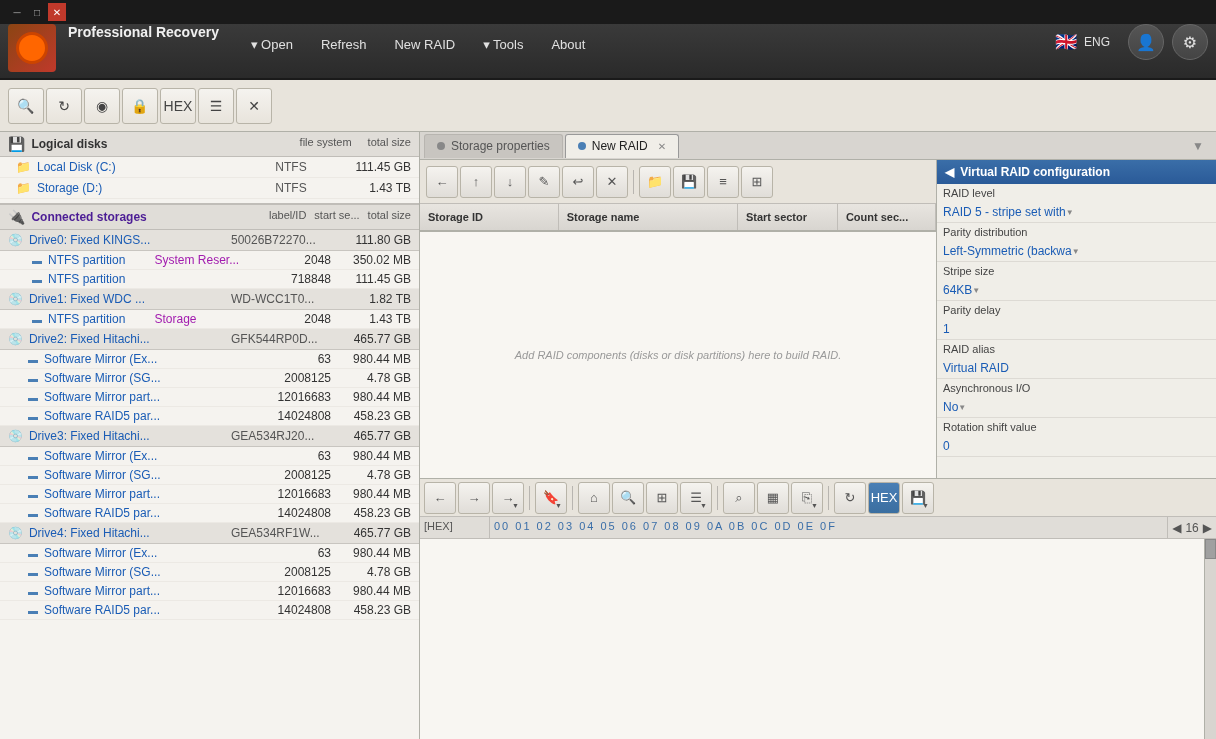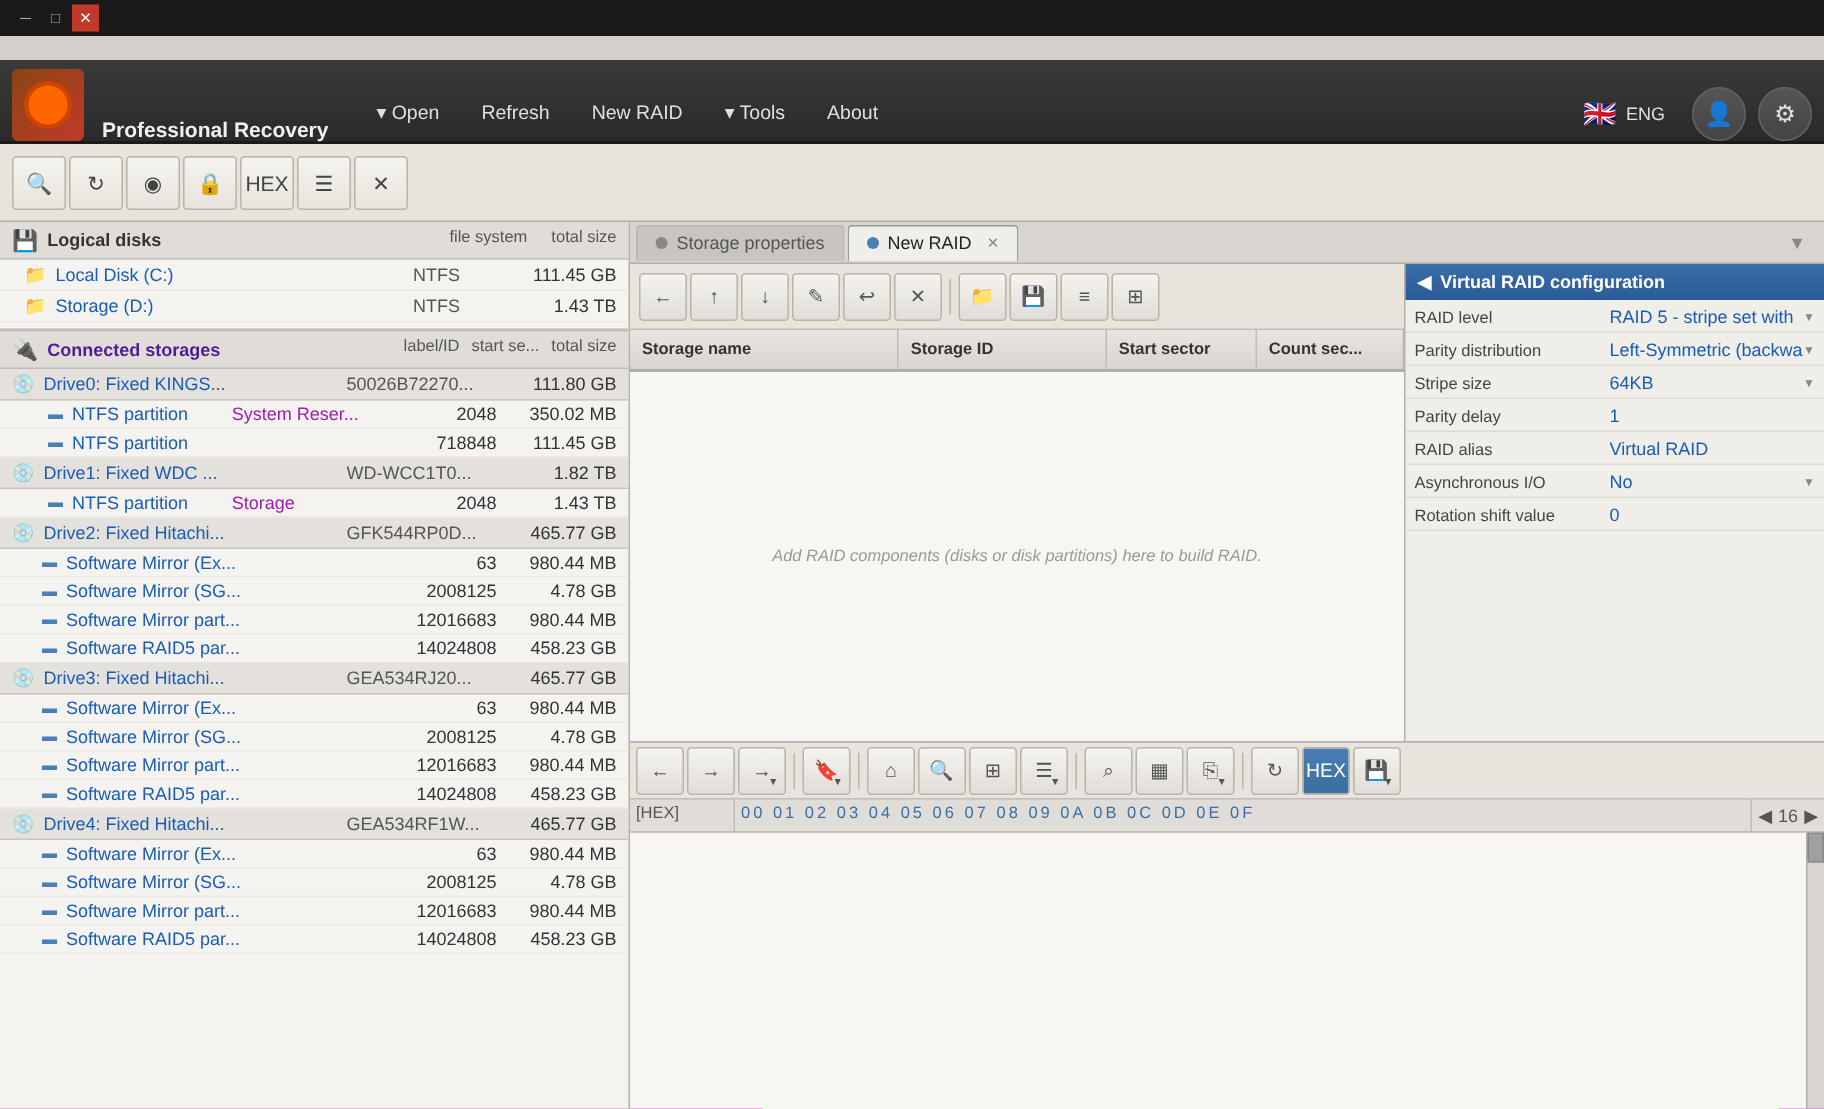--- a/index.html
+++ b/index.html
@@ -23,25 +23,24 @@
       color: #aaa; font-size: 10px; cursor: pointer;
       background: transparent; border: none;
     }
     .titlebar-btn.close { background: #c0392b; color: white; }
 
     
     .menubar {
       background: linear-gradient(to bottom, #3a3a3a, #2a2a2a);
       height: 56px;
       display: flex;
-      align-items: flex-end;
+      align-items: flex-start;
       padding: 0 8px;
       gap: 4px;
       border-bottom: 2px solid #1a1a1a;
-      margin-top: 16px;
     }
     .app-logo {
       width: 48px; height: 48px;
       background: linear-gradient(135deg, #8B4513, #c0392b);
       border-radius: 4px;
       display: flex; align-items: center; justify-content: center;
       margin-right: 8px;
       flex-shrink: 0;
     }
     .app-logo-inner {
@@ -158,21 +157,21 @@
     .connected-sub .cs-icon { margin-right: 6px; font-size: 10px; color: #4a7fb5; }
     .connected-sub .cs-name { color: #1a5cb5; flex: 1; }
     .connected-sub .cs-start { color: #333; width: 70px; text-align: right; }
     .connected-sub .cs-size { color: #333; width: 80px; text-align: right; }
 
     
     .right-panel {
       flex: 1;
       display: flex;
       flex-direction: column;
-      background: #d946ef;
+      background: #1d4ed8;
     }
 
     
     .tab-bar {
       display: flex;
       align-items: center;
       background: #d8d5d0;
       border-bottom: 1px solid #b0b0a8;
       height: 28px;
       padding: 0 4px;
@@ -268,21 +267,22 @@
       color: white;
       padding: 5px 8px;
       font-size: 11px;
       font-weight: bold;
       display: flex; align-items: center; gap: 6px;
     }
     .raid-row {
       display: flex;
       border-bottom: 1px solid #dddad4;
       min-height: 22px;
-      align-items: flex-end;
+      align-items: flex-start;
+      flex-direction: column;
     }
     .raid-label {
       padding: 3px 6px;
       color: #444;
       font-size: 11px;
       width: 130px;
       flex-shrink: 0;
     }
     .raid-value {
       padding: 3px 6px;
@@ -590,22 +590,22 @@
             <div class="ct-btn" title="Undo">↩</div>
             <div class="ct-btn" title="Remove">✕</div>
             <div class="ct-sep"></div>
             <div class="ct-btn" title="Open">📁</div>
             <div class="ct-btn" title="Save">💾</div>
             <div class="ct-btn" title="Layers">≡</div>
             <div class="ct-btn" title="Export">⊞</div>
           </div>
 
           <div class="table-header">
+            <div class="th th-storage-id">Storage ID</div>
             <div class="th th-storage-name">Storage name</div>
-            <div class="th th-storage-id">Storage ID</div>
             <div class="th th-start-sector">Start sector</div>
             <div class="th th-count-sec">Count sec...</div>
           </div>
 
           <div class="table-body">
             <span class="drop-hint">Add RAID components (disks or disk partitions) here to build RAID.</span>
           </div>
         </div>
 
         <div class="raid-panel">

